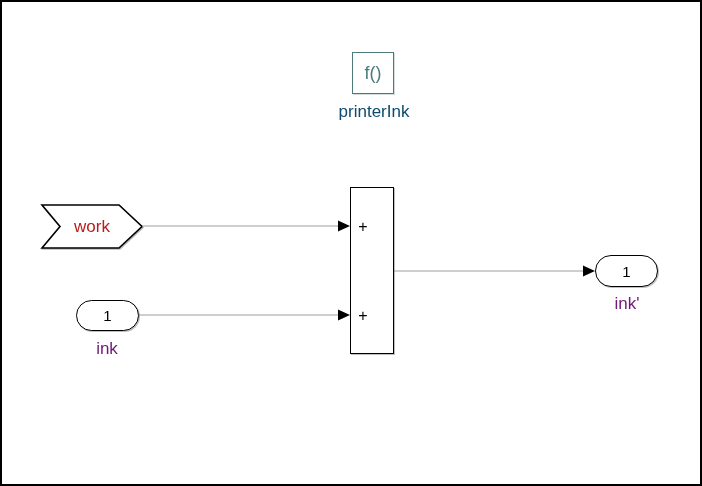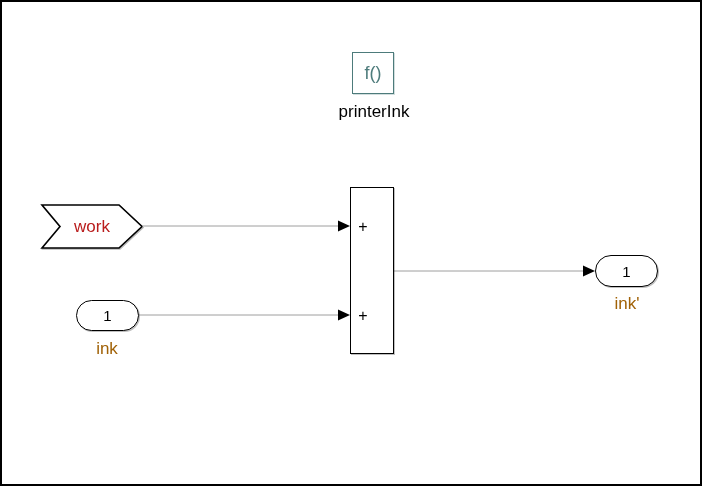--- a/index.html
+++ b/index.html
@@ -44,21 +44,21 @@
     background: #ffffff;
     box-shadow: 1px 1px 0 rgba(77,123,123,0.25);
     display: flex; align-items: center; justify-content: center;
     color: #4d7b7b;
     font-size: 18px;
   }
   .fn-caption {
     left: 297px; top: 100px;
     width: 150px;
     text-align: center;
-    color: #000000;
+    color: #0c4a6e;
     font-size: 17px;
   }
 
   
   .tag-text {
     left: 58px; top: 203px;
     width: 64px; height: 43px;
     display: flex; align-items: center; justify-content: center;
     color: #b91c1c;
     font-size: 17px;
@@ -74,21 +74,21 @@
     display: flex; align-items: center; justify-content: center;
     color: #000000;
     font-size: 15px;
   }
   .port-in  { left: 74px;  top: 298px; width: 63px; height: 31px; }
   .port-out { left: 593px; top: 253px; width: 63px; height: 32px; }
 
   .port-caption {
     width: 110px;
     text-align: center;
-    color: #a16207;
+    color: #701a75;
     font-size: 17px;
   }
   .caption-ink  { left: 50px;  top: 337px; }
   .caption-inkp { left: 570px; top: 292px; }
 
   
   .sum-block {
     left: 348px; top: 185px;
     width: 44px; height: 167px;
     box-sizing: border-box;

